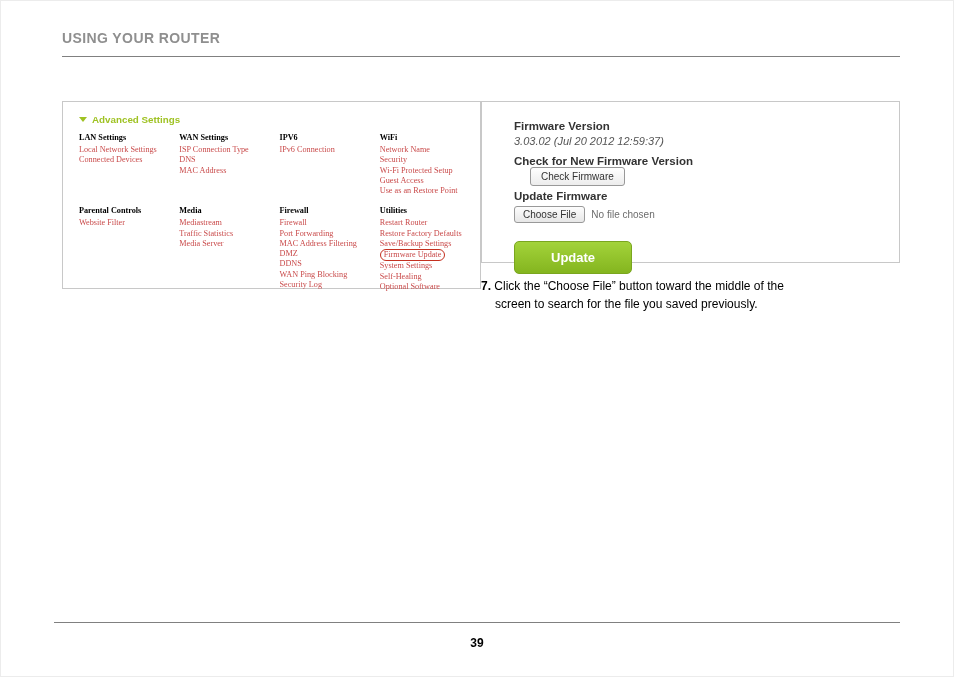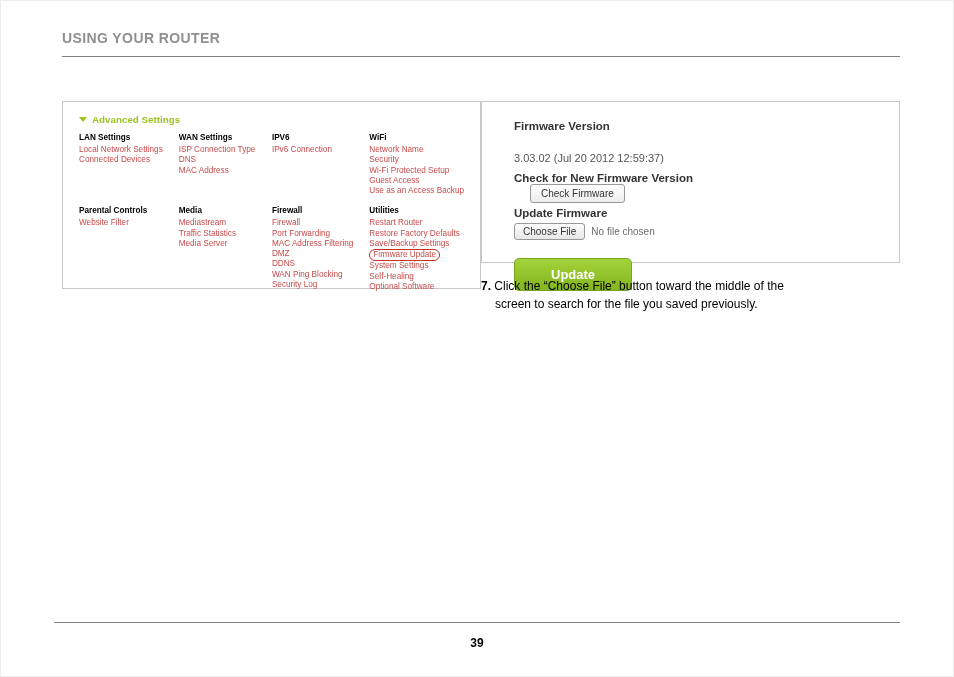--- a/index.html
+++ b/index.html
@@ -60,20 +60,21 @@
     border-right: 4px solid transparent;
     border-top: 5px solid #9fc223;
     margin-right: 5px;
     vertical-align: 1px;
   }
   .grid {
     display: grid;
     grid-template-columns: 1fr 1fr 1fr 1fr;
     column-gap: 16px;
     row-gap: 10px;
+    font-family: Liberation Serif, serif;
   }
   .ghead {
     font-weight: bold;
     color: #000;
     white-space: nowrap;
     margin-bottom: 3px;
   }
   .glist a {
     display: block;
     color: #c94a4a;
@@ -94,21 +95,21 @@
     padding: 14px 32px 18px 32px;
     font-size: 11px;
     color: #333;
     height: 162px;
   }
   .shot2 .sect-title {
     font-weight: bold;
     margin-top: 4px;
     font-size: 11.5px;
   }
-  .shot2 .sub { color: #555; margin: 20px 0 8px 0; }
+  .shot2 .sub { color: #555; margin: 3px 0 8px 0; font-style: italic; }
   .shot2 .btn-white {
     font-size: 10px;
     border: 1px solid #999;
     border-radius: 3px;
     background: linear-gradient(#fff,#ececec);
     padding: 3px 10px;
     display: inline-block;
     margin-left: 16px;
   }
   .file-row {
@@ -197,21 +198,21 @@
                 <a>IPv6 Connection</a>
               </div>
             </div>
             <div>
               <div class="ghead">WiFi</div>
               <div class="glist">
                 <a>Network Name</a>
                 <a>Security</a>
                 <a>Wi-Fi Protected Setup</a>
                 <a>Guest Access</a>
-                <a>Use as an Access Backup</a>
+                <a>Use as an Restore Point</a>
               </div>
             </div>
             <div>
               <div class="ghead">Parental Controls</div>
               <div class="glist">
                 <a>Website Filter</a>
               </div>
             </div>
             <div>
               <div class="ghead">Media</div>

